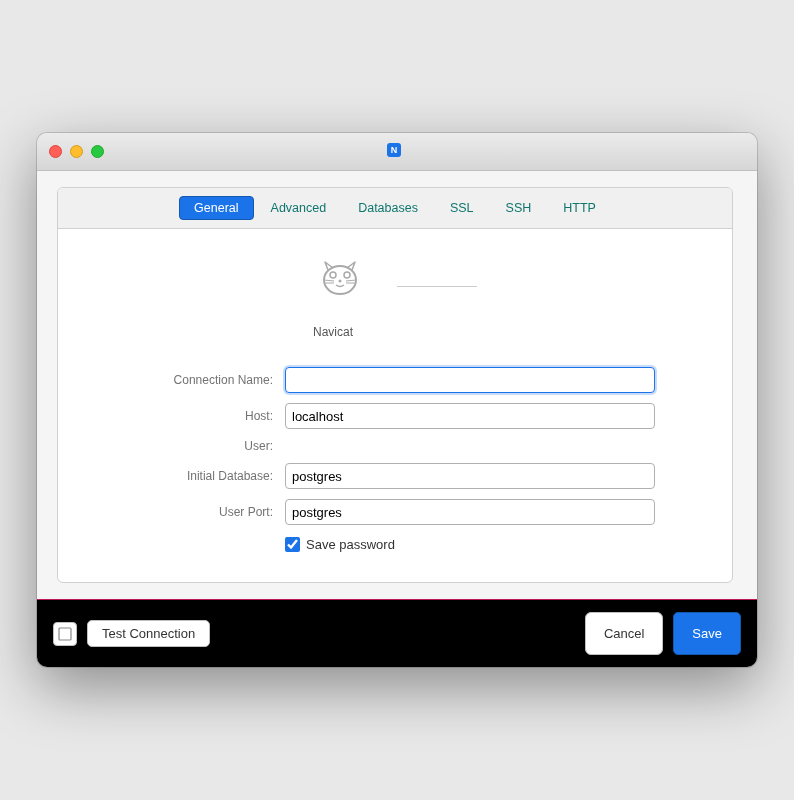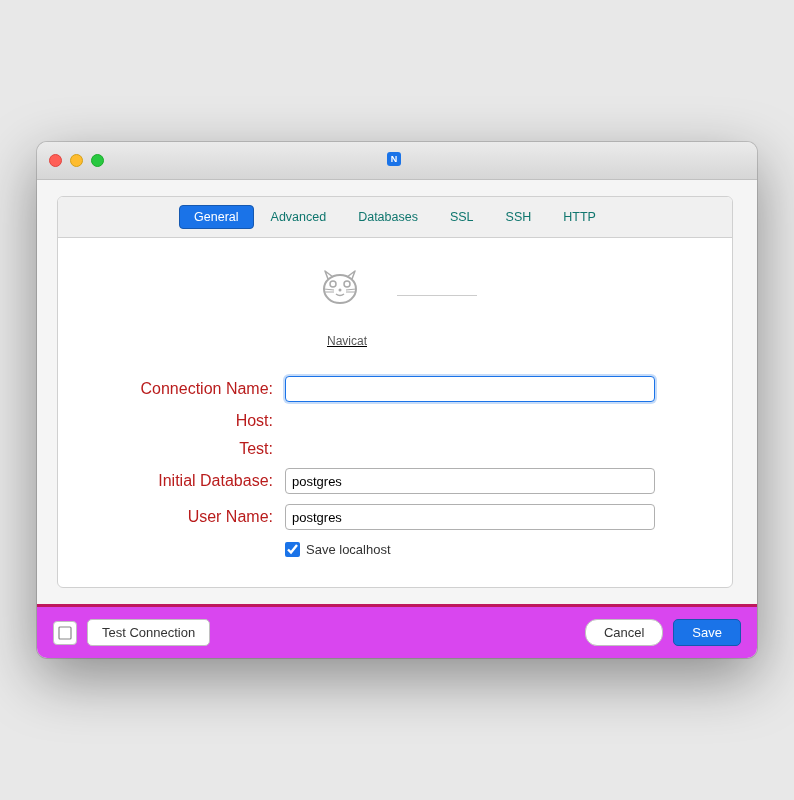--- a/index.html
+++ b/index.html
@@ -110,23 +110,22 @@
       display: flex;
       align-items: center;
       justify-content: center;
       gap: 30px;
       margin-bottom: 28px;
     }
 
     .diagram-item {
       display: flex;
       flex-direction: column;
-      align-items: flex-end;
+      align-items: flex-start;
       gap: 24px;
-      text-decoration: underline;
     }
 
     .diagram-icon {
       width: 54px;
       height: 48px;
       display: flex;
       align-items: center;
       justify-content: center;
     }
 
@@ -152,22 +151,22 @@
 
     .form-row {
       display: flex;
       align-items: center;
     }
 
     .form-label {
       text-align: right;
       width: 150px;
       padding-right: 12px;
-      color: #b91c1c;
-      font-size: 16px;
+      color: #737373;
+      font-size: 12px;
       flex-shrink: 0;
     }
 
     .form-input {
       flex: 1;
       height: 26px;
       border: 1px solid #b0b0b0;
       border-radius: 4px;
       padding: 0 6px;
       font-size: 13px;
@@ -198,22 +197,22 @@
     .checkbox-label {
       font-size: 13px;
       color: #333;
     }
 
     .bottom-bar {
       display: flex;
       align-items: center;
       justify-content: space-between;
       padding: 12px 16px;
-      border-top: 3px solid #be185d;
-      background: #d946ef;
+      border-top: 1px solid #be185d;
+      background: #000000;
     }
 
     .bottom-left {
       display: flex;
       align-items: center;
       gap: 10px;
     }
 
     .console-btn {
       width: 24px;
@@ -241,28 +240,28 @@
 
     .bottom-right {
       display: flex;
       gap: 10px;
     }
 
     .btn-cancel {
       padding: 5px 18px;
       background: white;
       border: 1px solid #c0c0c0;
-      border-radius: 12px;
+      border-radius: 6px;
       font-size: 13px;
       color: #333;
       cursor: pointer;
     }
 
     .btn-save {
-      padding: 5px 18px;
+      padding: 13px 18px;
       background: #1a73e8;
       border: 1px solid #1558b0;
       border-radius: 5px;
       font-size: 13px;
       color: white;
       cursor: pointer;
     }
 
     
     .navicat-icon svg,
@@ -334,40 +333,41 @@
 
         <div class="form-rows">
 
           <div class="form-row">
             <label class="form-label">Connection Name:</label>
             <input class="form-input highlighted" type="text" value="" style="">
           </div>
 
           <div class="form-row">
             <label class="form-label">Host:</label>
-          </div>
-
-          <div class="form-row">
-            <label class="form-label">Test:</label>
+            <input class="form-input" type="text" value="localhost" style="">
+          </div>
+
+          <div class="form-row">
+            <label class="form-label">User:</label>
           </div>
 
           <div class="form-row">
             <label class="form-label">Initial Database:</label>
             <input class="form-input" type="text" value="postgres" style="">
           </div>
 
           <div class="form-row">
-            <label class="form-label">User Name:</label>
+            <label class="form-label">User Port:</label>
             <input class="form-input" type="text" value="postgres" style="">
           </div>
 
 
           <div class="checkbox-row">
             <input type="checkbox" class="checkbox-input" id="save-pw" checked="" style="">
-            <label class="checkbox-label" for="save-pw">Save localhost</label>
+            <label class="checkbox-label" for="save-pw">Save password</label>
           </div>
         </div>
       </div>
     </div>
   </div>
 
   <div class="bottom-bar">
     <div class="bottom-left">
       <div class="console-btn">
         <svg width="14" height="14" viewBox="0 0 14 14">

